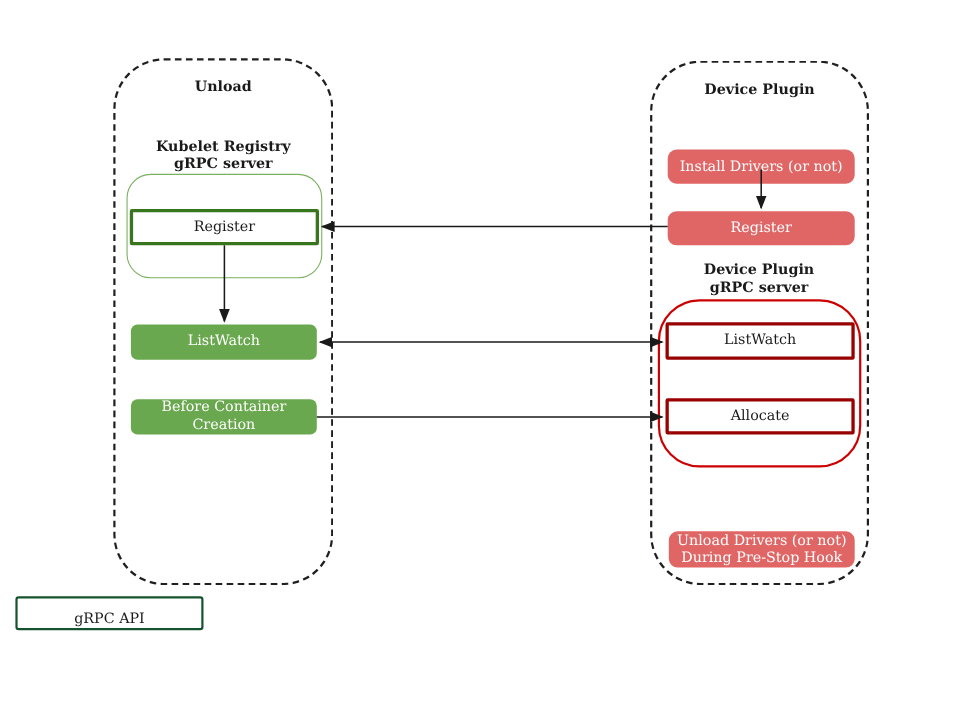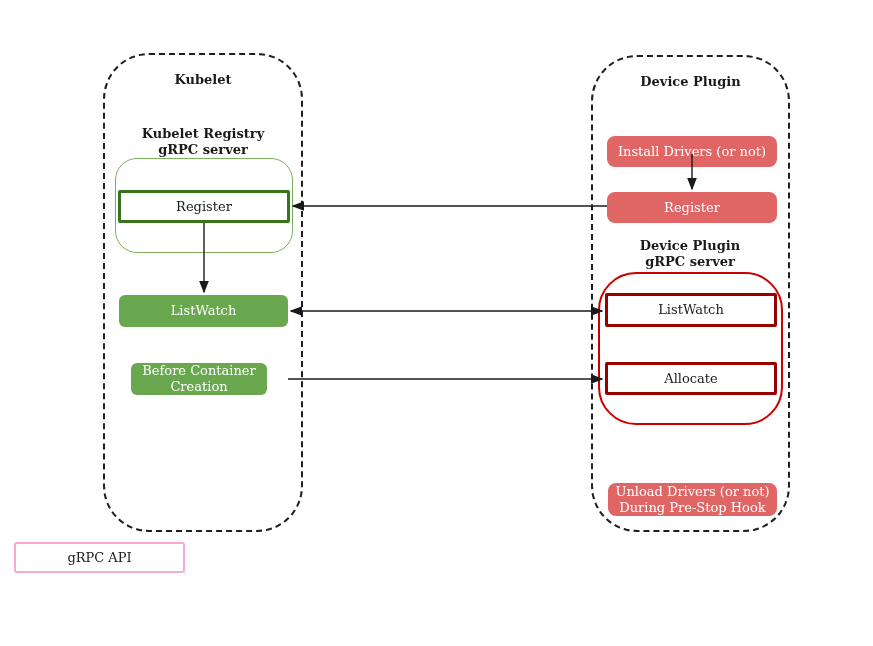--- a/index.html
+++ b/index.html
@@ -28,48 +28,48 @@
     display:flex;align-items:center;justify-content:center;
     flex-direction:column;
     font-size:13px;text-align:center;line-height:1.2;
   }
   .green-btn{background:#6aa84f;color:#ffffff;border-radius:6px;}
   .red-btn{background:#e06666;color:#ffffff;border-radius:8px;}
   .outline-green{background:#ffffff;border:3px solid #38761d;color:#1a1a1a;border-radius:2px;}
   .outline-red{background:#ffffff;border:3px solid #990000;color:#1a1a1a;border-radius:2px;}
   .group-green{border:1.5px solid #7cb05e;border-radius:22px;background:transparent;}
   .group-red{border:2px solid #cc0000;border-radius:38px;background:transparent;}
-  .legend-outline{background:#ffffff;border:2px solid #f9a8d4;color:#1a1a1a;border-radius:3px;}
+  .legend-outline{background:#ffffff;border:2px solid #14532d;color:#1a1a1a;border-radius:3px;justify-content:flex-end;}
   .annotation{
     font-weight:bold;font-size:13px;text-align:center;line-height:1.2;
   }
   svg.arrows{position:absolute;left:0;top:0;pointer-events:none;}
 </style>
 </head>
 <body>
 
 <div class="canvas">
 
   <div class="abs dashed-container" style="left:103px;top:53px;width:200px;height:479px;"></div>
-  <div class="abs section-title" style="left:103px;top:72px;width:200px;">Kubelet</div>
+  <div class="abs section-title" style="left:103px;top:72px;width:200px;">Unload</div>
 
   <div class="abs section-title" style="left:113px;top:126px;width:180px;">
     <div>Kubelet Registry</div>
     <div>gRPC server</div>
   </div>
 
   <div class="abs group-green" style="left:115px;top:158px;width:178px;height:95px;"></div>
   <div class="abs node outline-green" style="left:118px;top:190px;width:172px;height:33px;">
     <span>Register</span>
   </div>
 
   <div class="abs node green-btn" style="left:119px;top:295px;width:169px;height:32px;">
     <span>ListWatch</span>
   </div>
-  <div class="abs node green-btn" style="left:131px;top:363px;width:136px;height:32px;">
+  <div class="abs node green-btn" style="left:119px;top:363px;width:169px;height:32px;">
     <span>Before Container Creation</span>
   </div>
 
   <div class="abs dashed-container" style="left:591px;top:55px;width:199px;height:477px;"></div>
   <div class="abs section-title" style="left:591px;top:74px;width:199px;">Device Plugin</div>
 
   <div class="abs node red-btn" style="left:607px;top:136px;width:170px;height:31px;">
     <span>Install Drivers (or not)</span>
   </div>
   <div class="abs node red-btn" style="left:607px;top:192px;width:170px;height:31px;">

